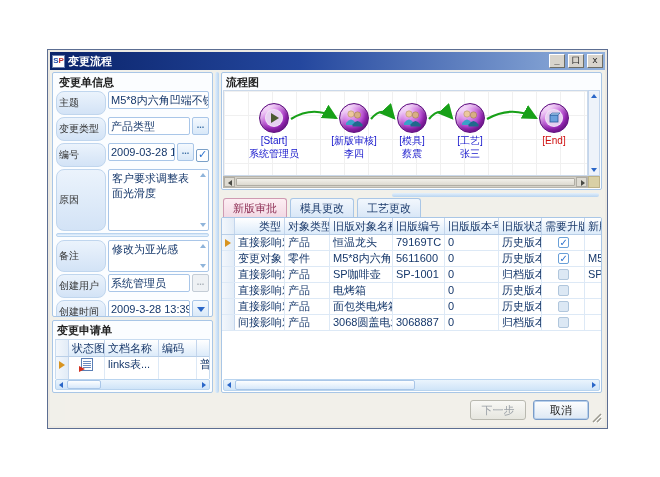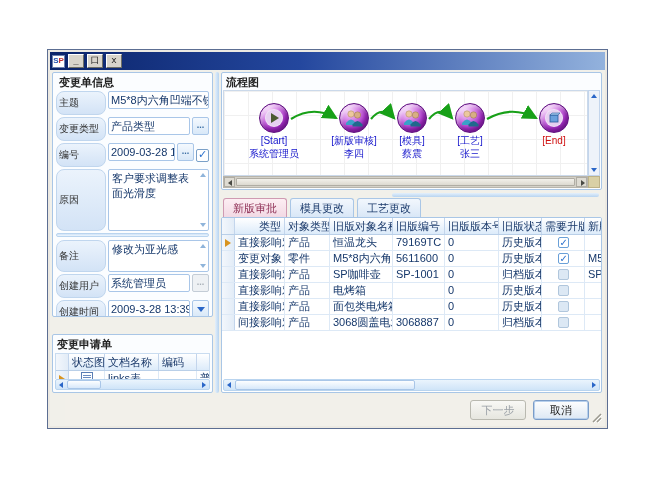--- a/index.html
+++ b/index.html
@@ -19,21 +19,21 @@
     font-size:9px; line-height:11px; text-align:center; color:#222; font-family:"DejaVu Sans Mono",monospace; }
 
   .body { position:relative; flex:1; background:#f1f0ea; }
 
   
   .group { border:1px solid #a9c6e6; border-radius:2px; background:#fbfdff; overflow:hidden; }
   .caption { font-size:11px; font-weight:bold; color:#222; padding:2px 4px 1px; }
 
   
   .left-panel { position:absolute; left:2px; top:2px; width:161px; bottom:33px;
-    display:flex; flex-direction:column; gap:17px; }
+    display:flex; flex-direction:column; gap:3px; }
   .group-info { flex:0 0 245px; padding:0 2px 2px; }
   .group-req { flex:1; display:flex; flex-direction:column; }
   .frow { display:flex; gap:2px; margin:0 1px 2px; align-items:stretch; }
   .flabel { flex:0 0 50px; min-height:18px; background:linear-gradient(#ebf3fc,#d3e3f6);
     border:1px solid #c0d6ee; border-radius:8px; font-size:10px; color:#333;
     display:flex; align-items:center; padding:4px 2px; overflow:hidden; white-space:nowrap; }
   .tbox { flex:1; background:#fff; border:1px solid #a9c6e8; border-radius:2px; font-size:11px;
     color:#16386b; padding:0 2px; height:18px; line-height:16px; overflow:hidden; white-space:nowrap; }
   .tarea { flex:1; position:relative; background:#fff; border:1px solid #a9c6e8; border-radius:2px;
     font-size:11px; color:#16386b; padding:1px 11px 1px 3px; overflow:hidden; }
@@ -148,20 +148,21 @@
 <body>
 
 <div class="stage">
   <div class="window">
 
     <div class="titlebar">
       <div class="app-icon">
         <span class="s">S</span>
           <span class="p">P</span>
       </div>
+      <div class="title-text">变更流程</div>
       <div class="win-btn">_</div>
       <div class="win-btn">口</div>
       <div class="win-btn">x</div>
     </div>
 
     <div class="body">
 
       <div class="left-panel">
         <div class="group group-info">
           <div class="caption">变更单信息</div>

